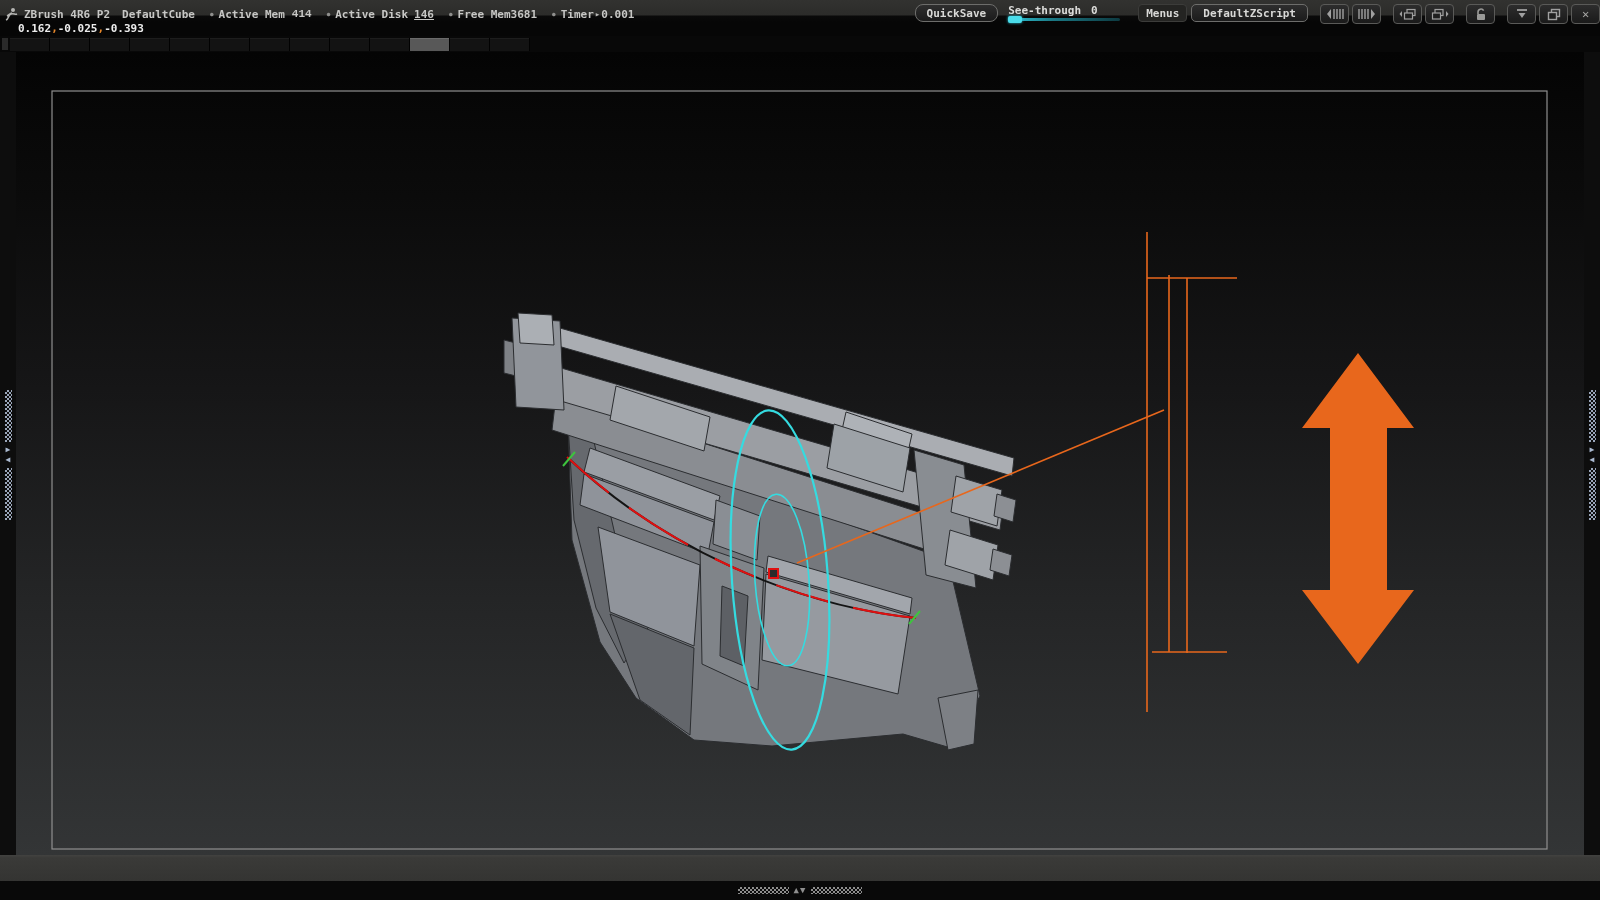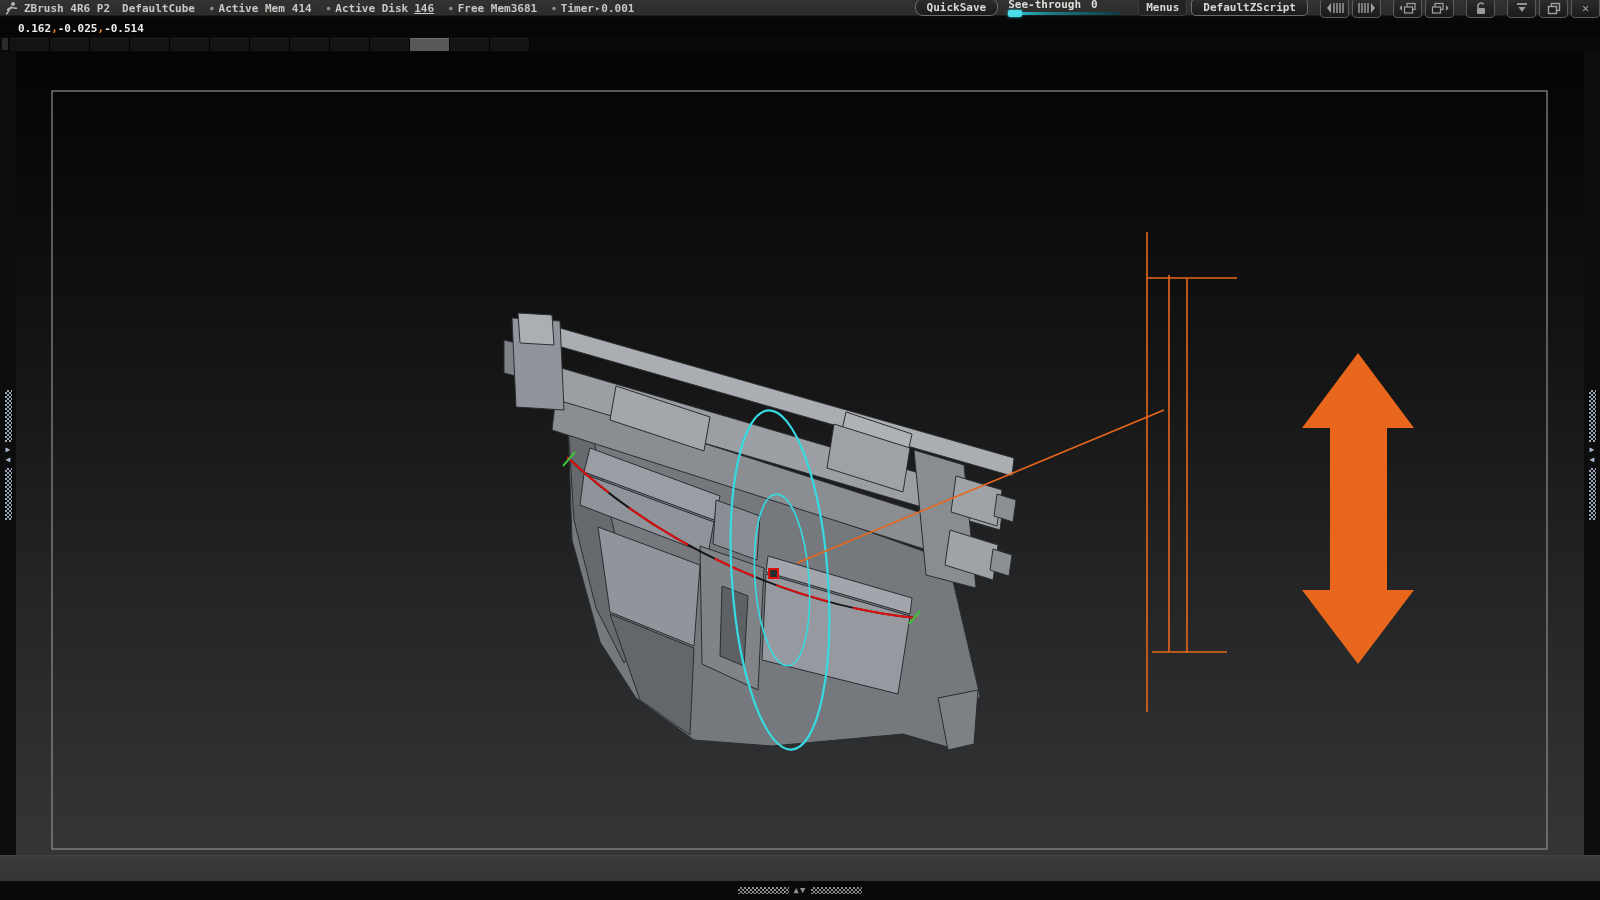--- a/index.html
+++ b/index.html
@@ -2,21 +2,21 @@
 <html><head>
 <meta charset="utf-8">
 <style>
   html,body{margin:0;padding:0;background:#000;}
   body{width:1600px;height:900px;position:relative;overflow:hidden;
        font-family:"DejaVu Sans Mono","Liberation Mono",monospace;
        -webkit-font-smoothing:none;}
   
   .topbar{position:absolute;left:0;top:0;width:1600px;height:22px;
           background:linear-gradient(#323230 0,#2c2c2a 15px,#0a0a0a 16px,#060606 22px);
-          display:flex;align-items:flex-start;z-index:30;}
+          display:flex;align-items:flex-end;z-index:30;}
   .tb-inner{display:flex;align-items:center;height:16px;width:100%;padding-left:3px;}
   .tb-text{font-size:11px;font-weight:bold;color:#c7c7c5;letter-spacing:0;white-space:nowrap;}
   .logo{width:17px;height:16px;display:flex;align-items:center;justify-content:center;margin-right:4px;}
   .stat{display:flex;align-items:center;margin-left:15px;}
   .bullet{font-size:6px;color:#8f8f8d;margin-right:5px;line-height:1;}
   .tarrow{font-size:9px;color:#b8b8b6;margin:0 1px;}
   .tb-right{margin-left:auto;display:flex;align-items:flex-start;height:22px;padding-top:2px;}
   .pillbtn{height:14px;display:flex;align-items:center;justify-content:center;
            background:linear-gradient(#2e2e2e,#1b1b1b);border:1px solid #6d6d6b;border-radius:8px;
            padding:1px 11px;color:#d8d8d6;font-size:11px;font-weight:bold;margin-right:6px;}
@@ -76,21 +76,21 @@
         <circle cx="9" cy="3" r="2" fill="#b5b5b3"></circle>
         <path d="M2,13 C5,12 4,8 7,7 C10,6 11,8 13,7 M3,9 C5,8 6,6 8,6" stroke="#b5b5b3" stroke-width="1.6" fill="none"></path>
       </svg>
     </div>
     <span class="tb-text">ZBrush 4R6 P2</span>
     <span class="tb-text" style="margin-left:12px;">DefaultCube</span>
 
     <span class="stat">
       <span class="bullet">●</span>
       <span class="tb-text">Active Mem</span>
-      <span class="tb-text" style="margin-left:7px;">414</span>
+      <span class="tb-text" style="margin-left:7px;font-family:Liberation Mono, monospace;">414</span>
     </span>
     <span class="stat">
       <span class="bullet">●</span>
       <span class="tb-text">Active Disk</span>
       <span class="tb-text" style="margin-left:6px;text-decoration:underline;">146</span>
     </span>
     <span class="stat">
       <span class="bullet">●</span>
       <span class="tb-text">Free Mem</span>
       <span class="tb-text" style="">3681</span>
@@ -170,21 +170,21 @@
         <div class="winbtn">
           <span class="xglyph">✕</span>
         </div>
       </div>
     </div>
   </div>
 </div>
 
 <div class="coordrow">
   <div class="coords">
-    <span>0.162</span><span class="sep">,</span><span>-0.025</span><span class="sep">,</span><span>-0.514</span>
+    <span>0.162</span><span class="sep">,</span><span>-0.025</span><span class="sep">,</span><span>-0.393</span>
   </div>
 </div>
 
 <div class="filmrow">
   <div class="film-nub"></div>
   <div class="filmstrip">
       <div class="fseg"></div>
       <div class="fseg"></div>
       <div class="fseg"></div>
       <div class="fseg"></div>

